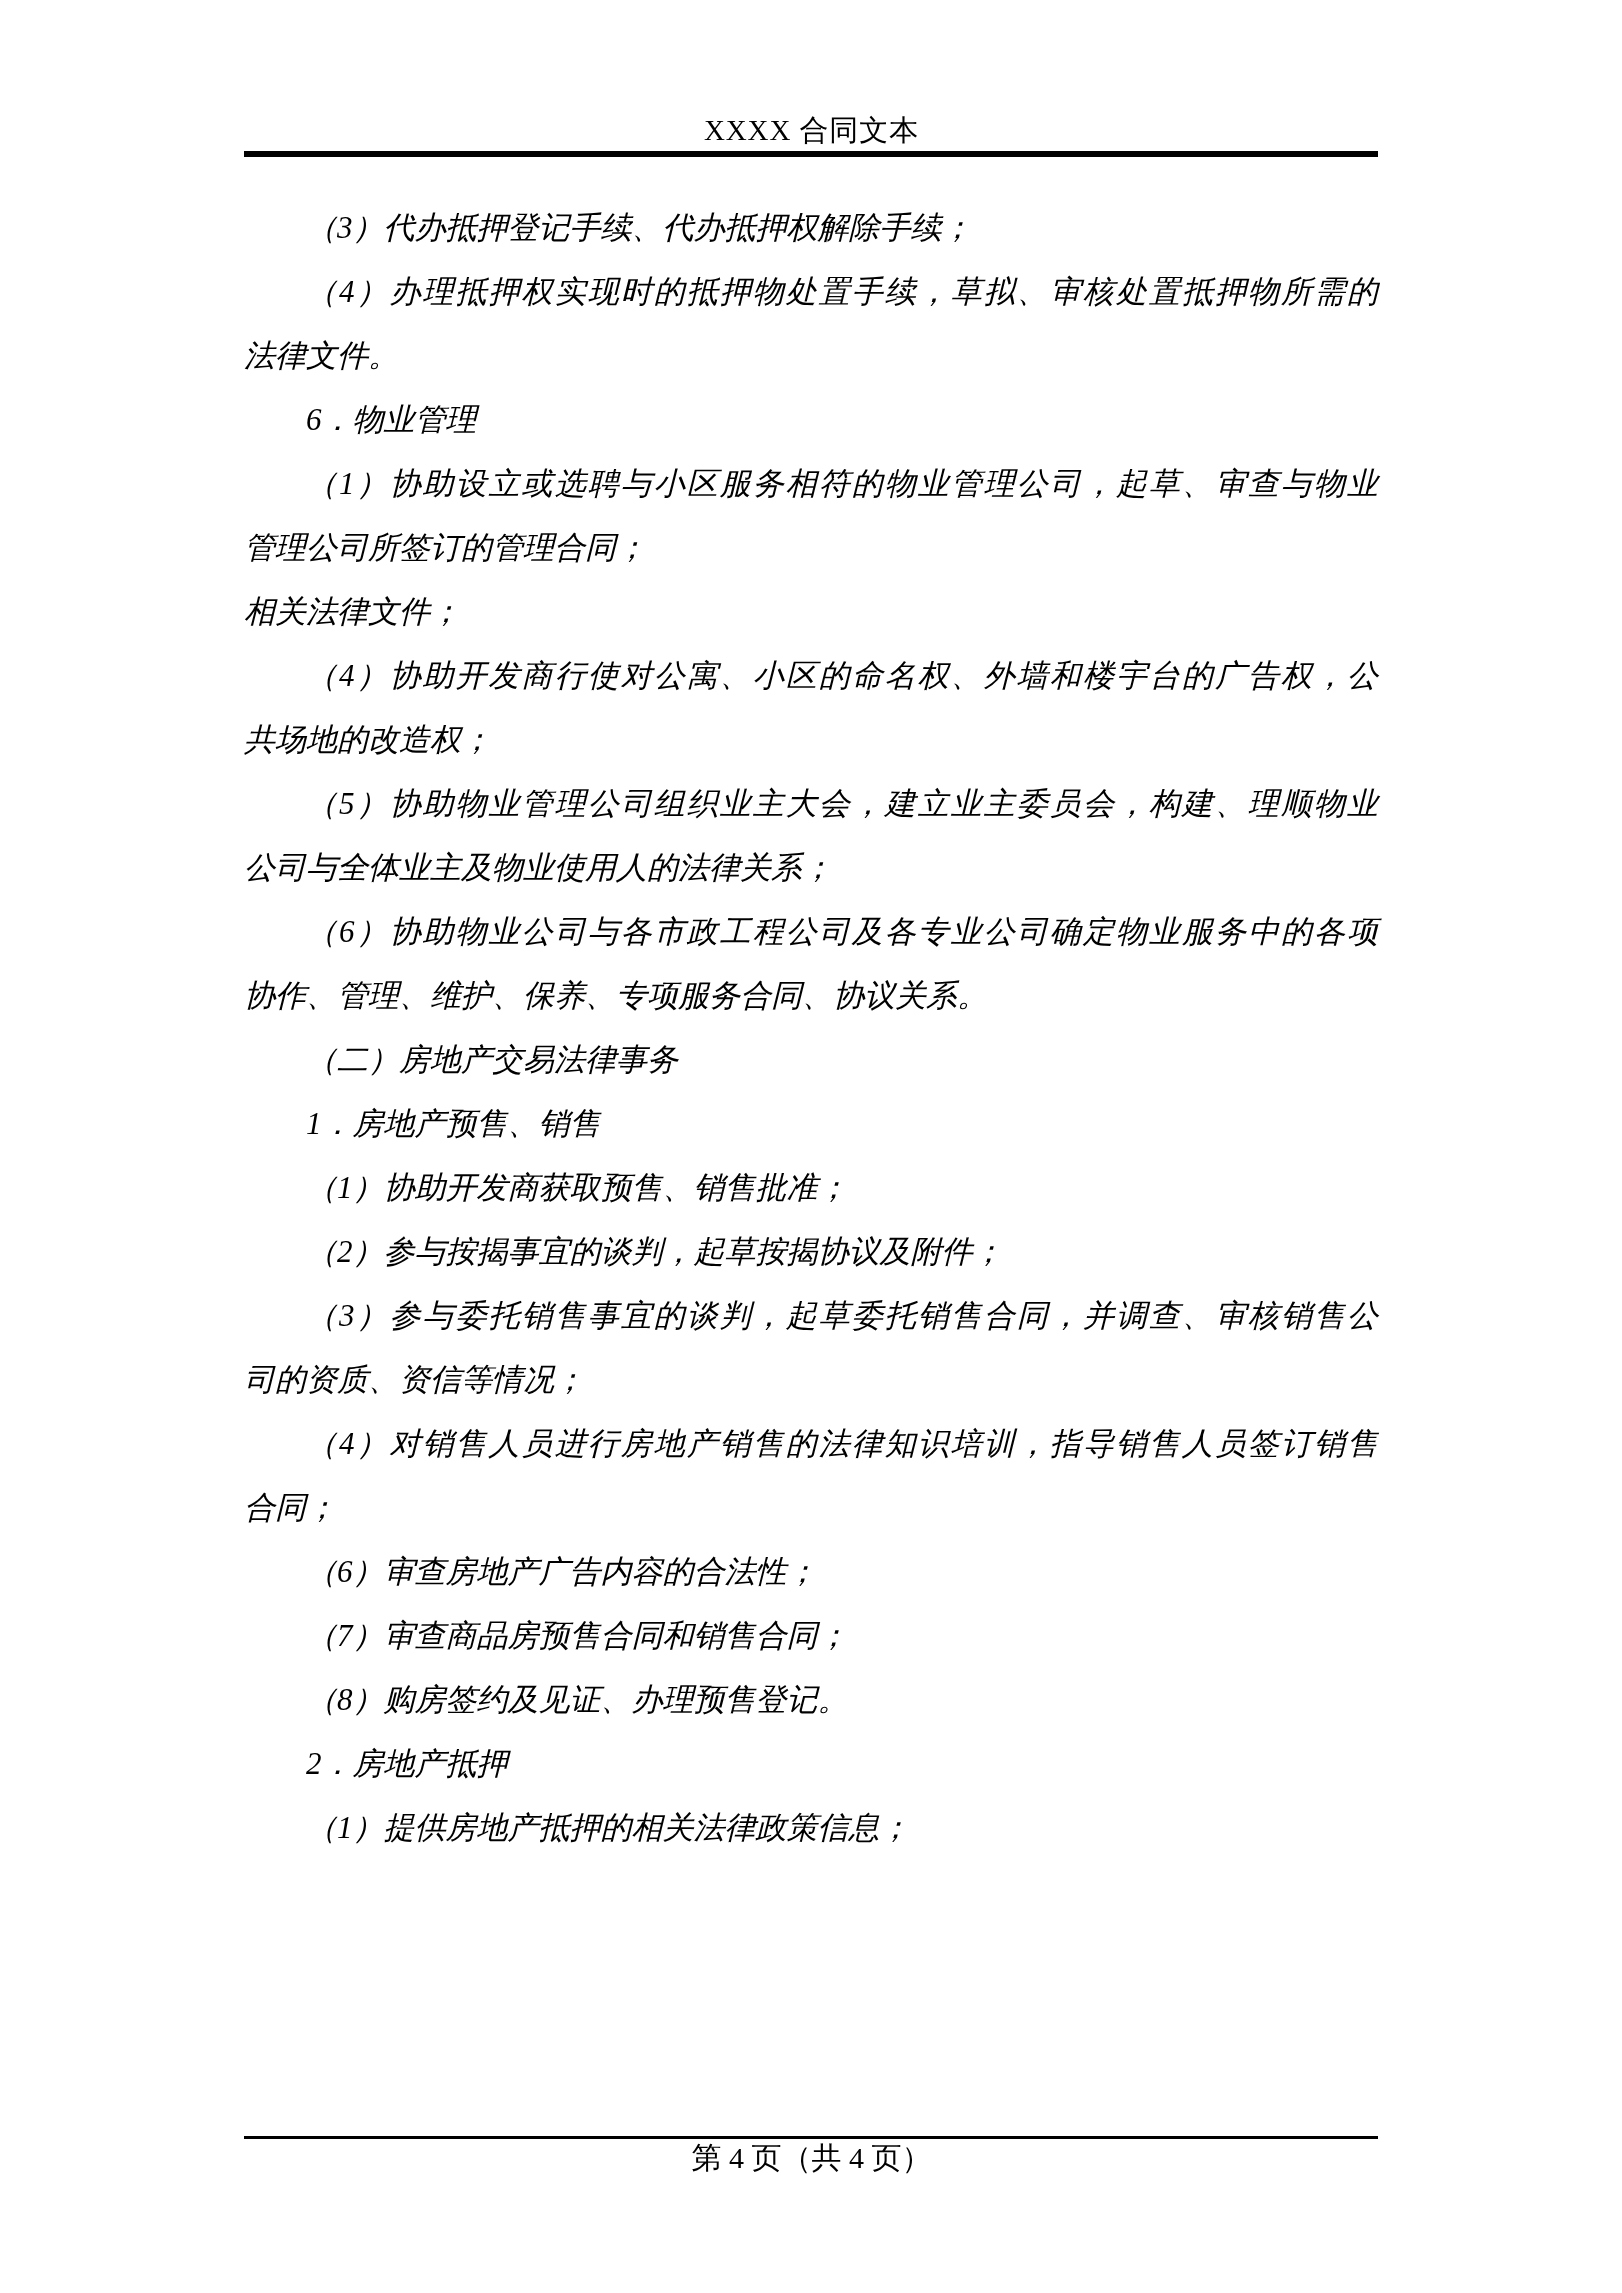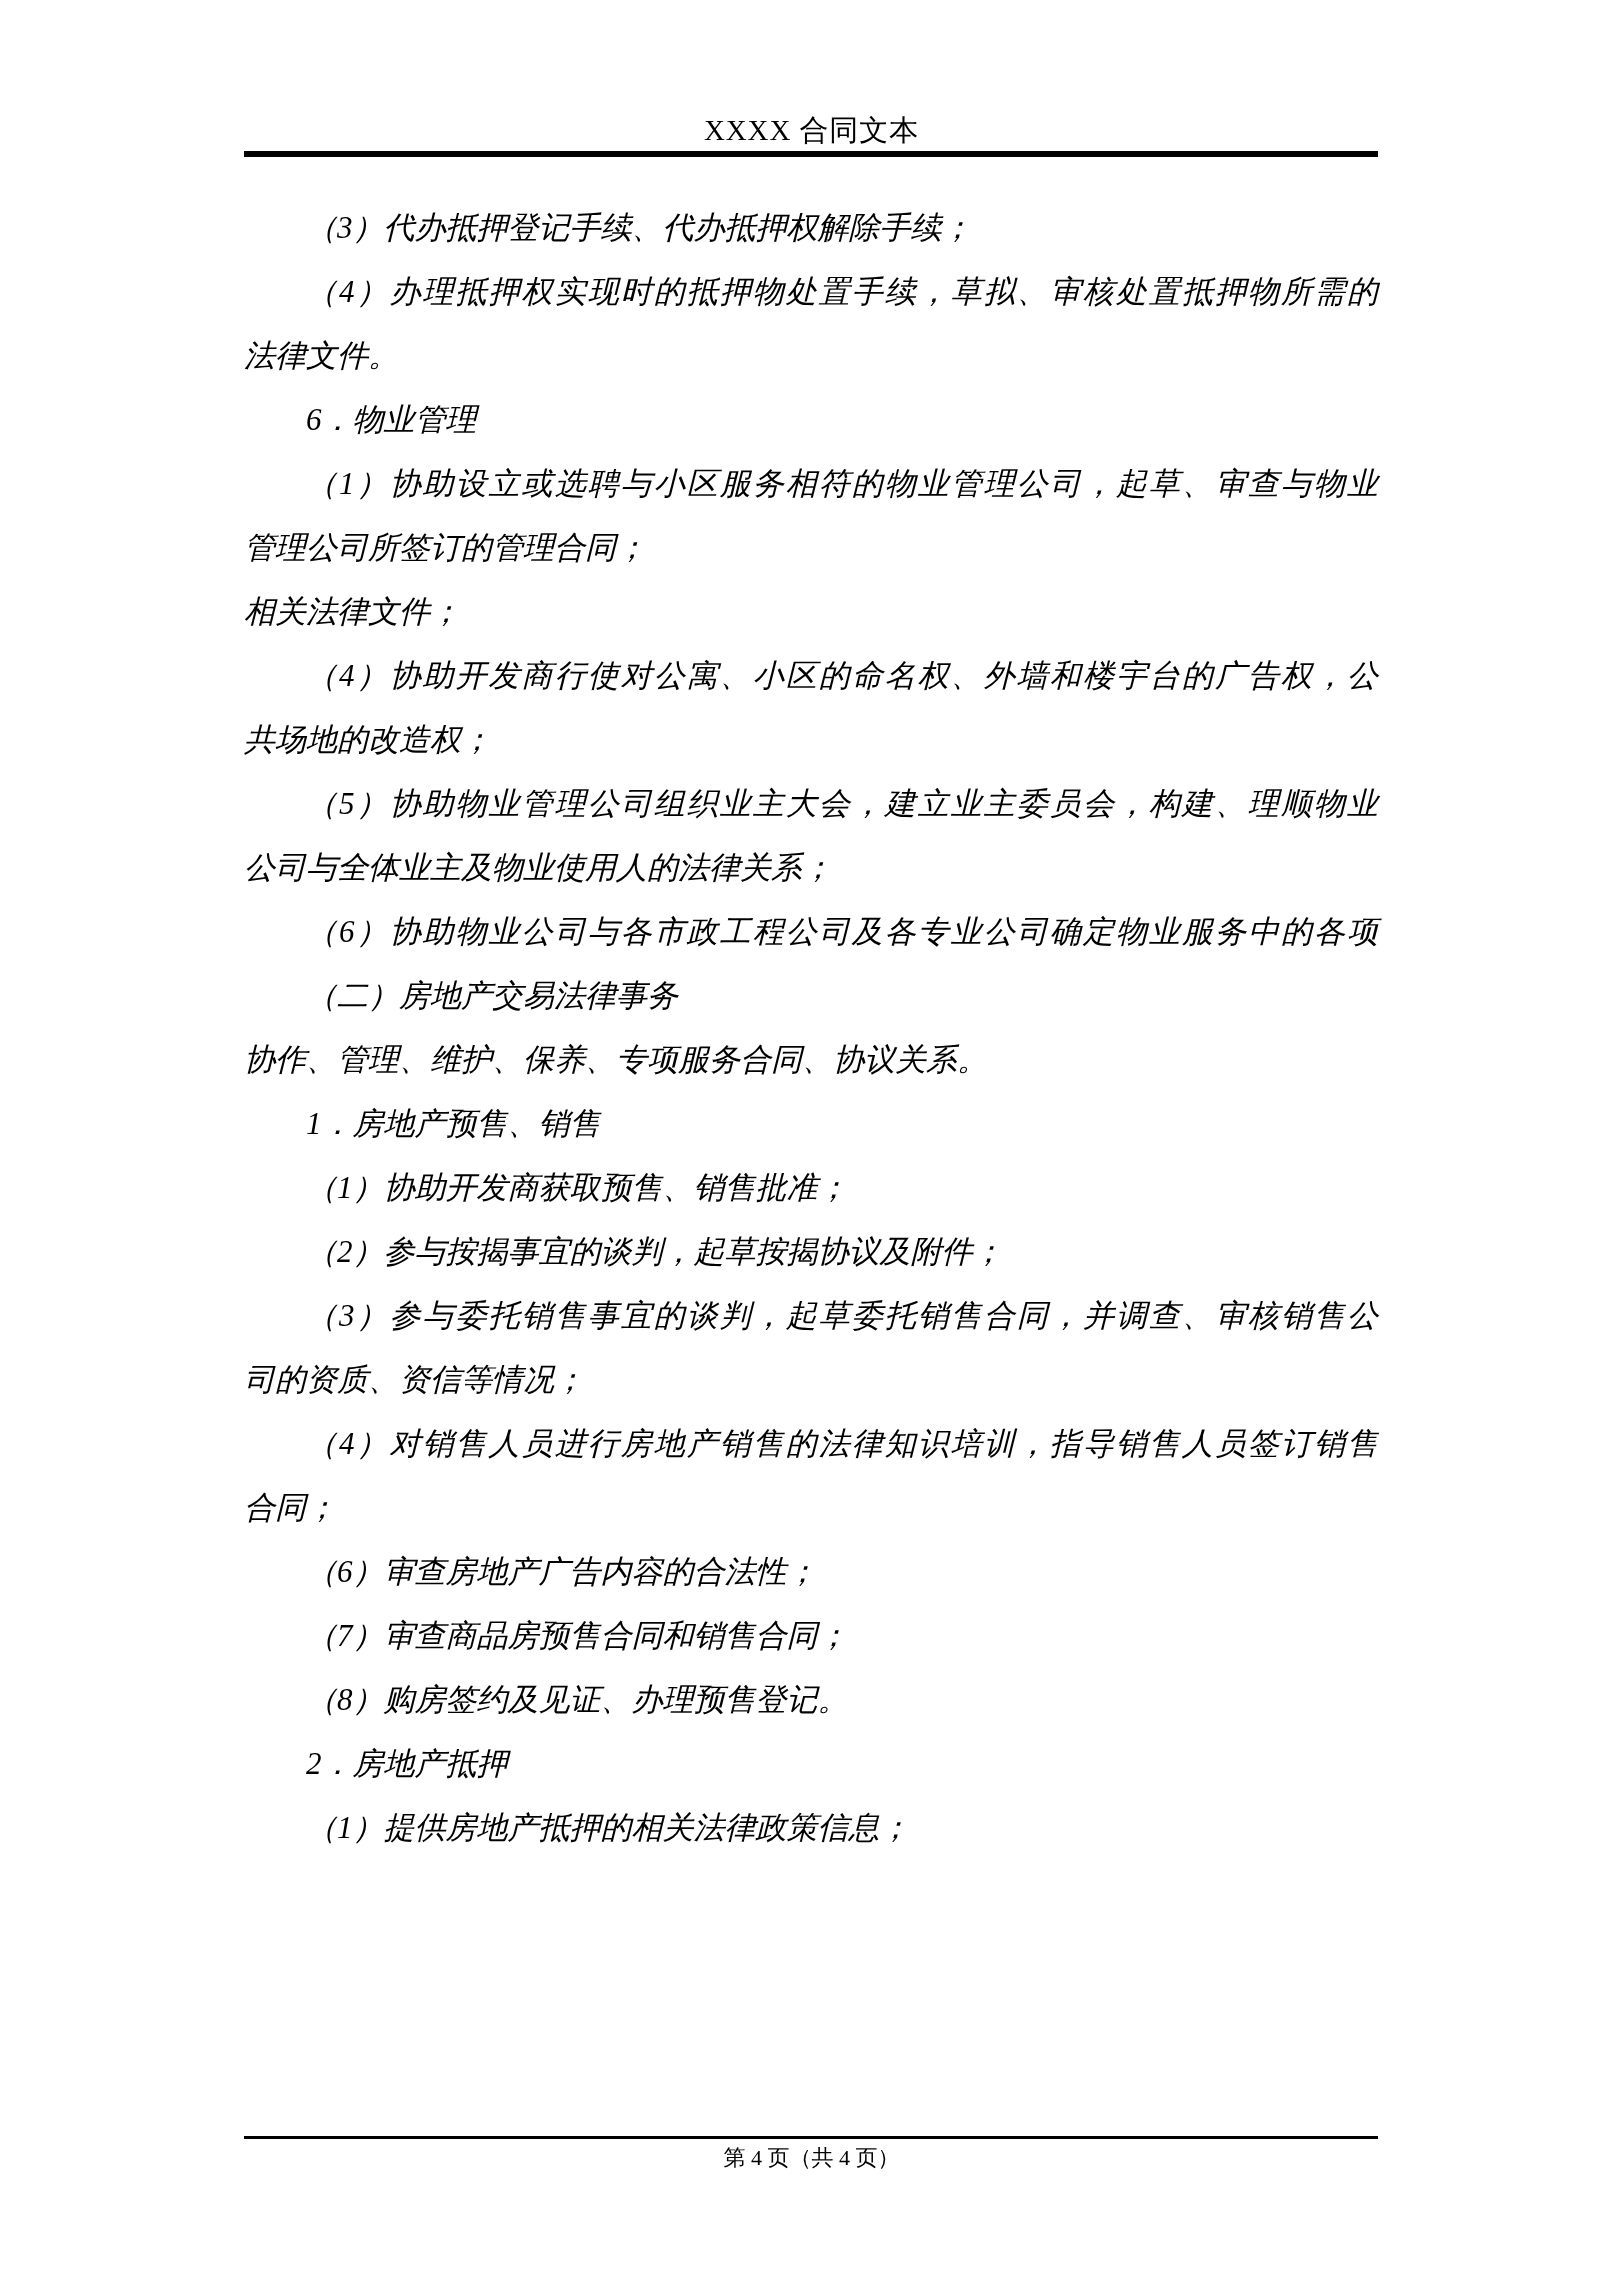--- a/index.html
+++ b/index.html
@@ -55,21 +55,21 @@
     width: 1134px;
     height: 2.7px;
     background: #000000;
   }
   .footer-text {
     position: absolute;
     top: 2137px;
     left: 0;
     width: 100%;
     text-align: center;
-    font-size: 22px;
+    font-size: 30px;
     line-height: 42px;
   }
 </style>
 </head>
 <body>
 
 <div class="header-title">XXXX 合同文本</div>
 
 <div class="header-rule"></div>
 
@@ -79,22 +79,22 @@
     <div class="line">法律文件。</div>
     <div class="line indent">6．物业管理</div>
     <div class="line indent fill">（1）协助设立或选聘与小区服务相符的物业管理公司，起草、审查与物业</div>
     <div class="line">管理公司所签订的管理合同；</div>
     <div class="line">相关法律文件；</div>
     <div class="line indent fill">（4）协助开发商行使对公寓、小区的命名权、外墙和楼宇台的广告权，公</div>
     <div class="line">共场地的改造权；</div>
     <div class="line indent fill">（5）协助物业管理公司组织业主大会，建立业主委员会，构建、理顺物业</div>
     <div class="line">公司与全体业主及物业使用人的法律关系；</div>
     <div class="line indent fill">（6）协助物业公司与各市政工程公司及各专业公司确定物业服务中的各项</div>
+    <div class="line">协作、管理、维护、保养、专项服务合同、协议关系。</div>
     <div class="line indent">（二）房地产交易法律事务</div>
-    <div class="line">协作、管理、维护、保养、专项服务合同、协议关系。</div>
     <div class="line indent">1．房地产预售、销售</div>
     <div class="line indent">（1）协助开发商获取预售、销售批准；</div>
     <div class="line indent">（2）参与按揭事宜的谈判，起草按揭协议及附件；</div>
     <div class="line indent fill">（3）参与委托销售事宜的谈判，起草委托销售合同，并调查、审核销售公</div>
     <div class="line">司的资质、资信等情况；</div>
     <div class="line indent fill">（4）对销售人员进行房地产销售的法律知识培训，指导销售人员签订销售</div>
     <div class="line">合同；</div>
     <div class="line indent">（6）审查房地产广告内容的合法性；</div>
     <div class="line indent">（7）审查商品房预售合同和销售合同；</div>
     <div class="line indent">（8）购房签约及见证、办理预售登记。</div>

